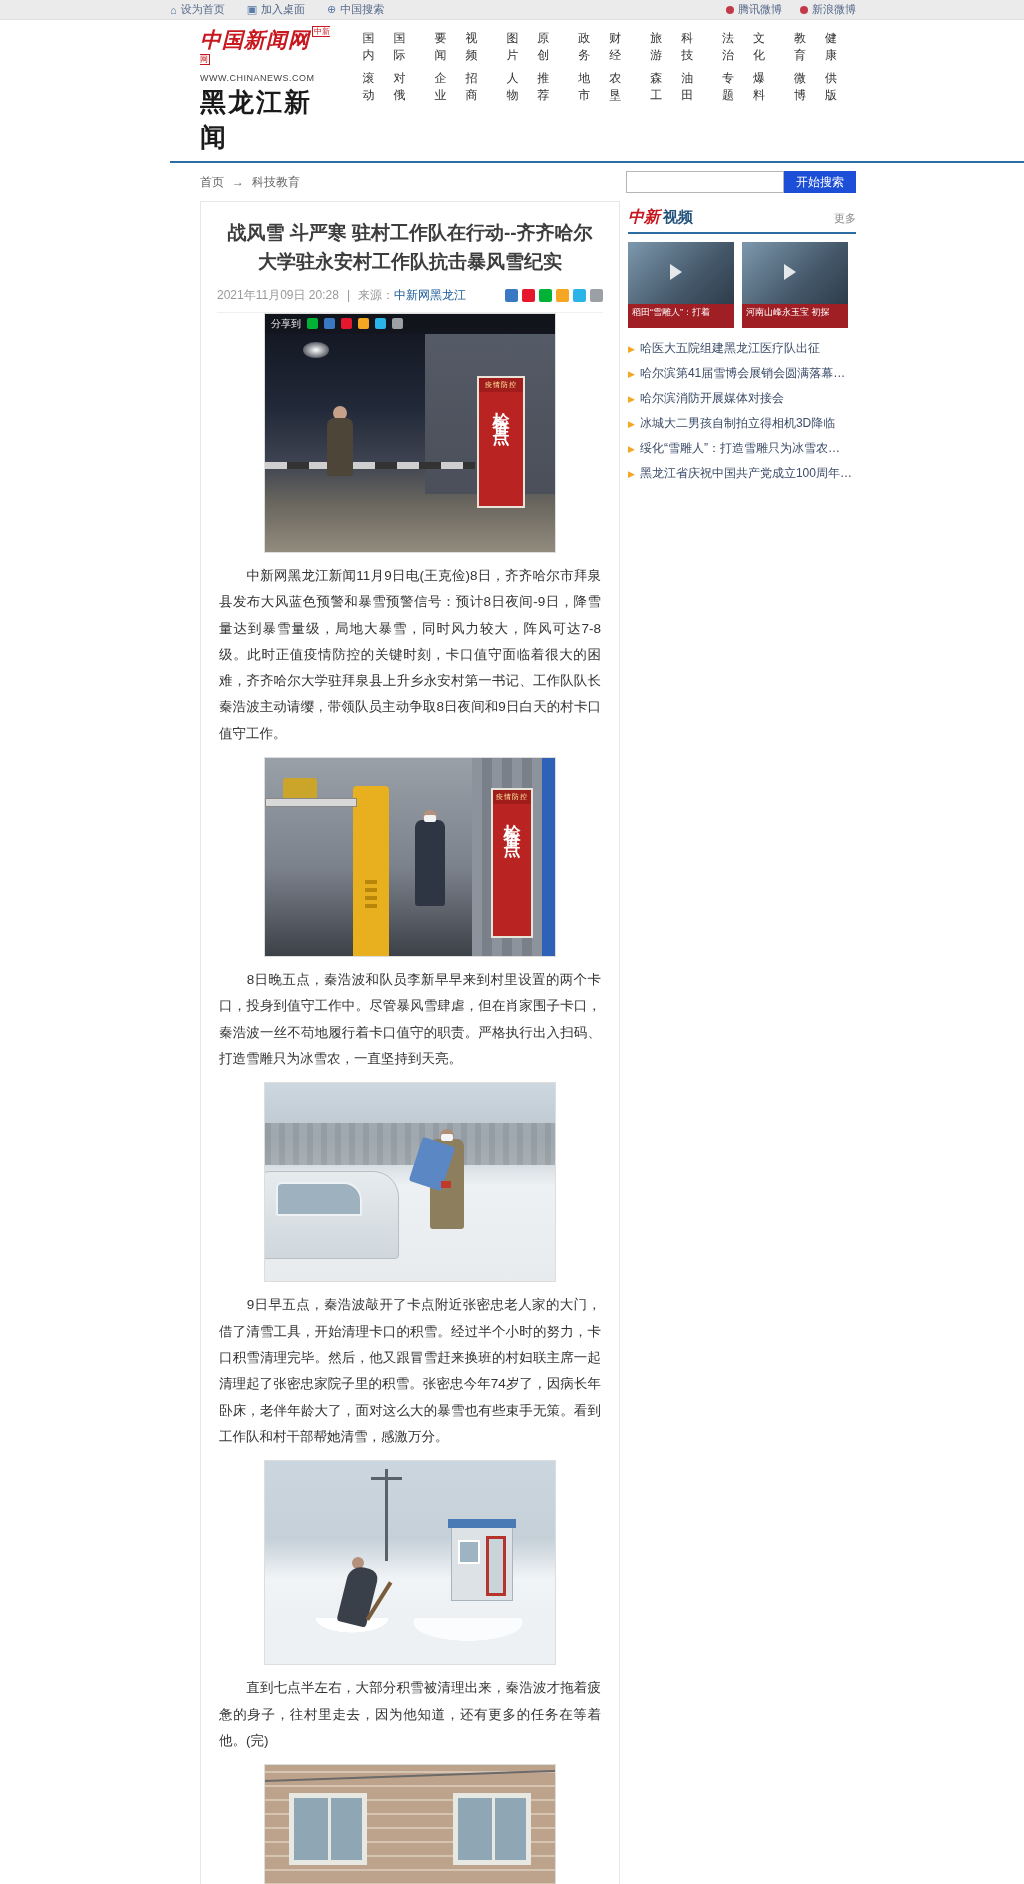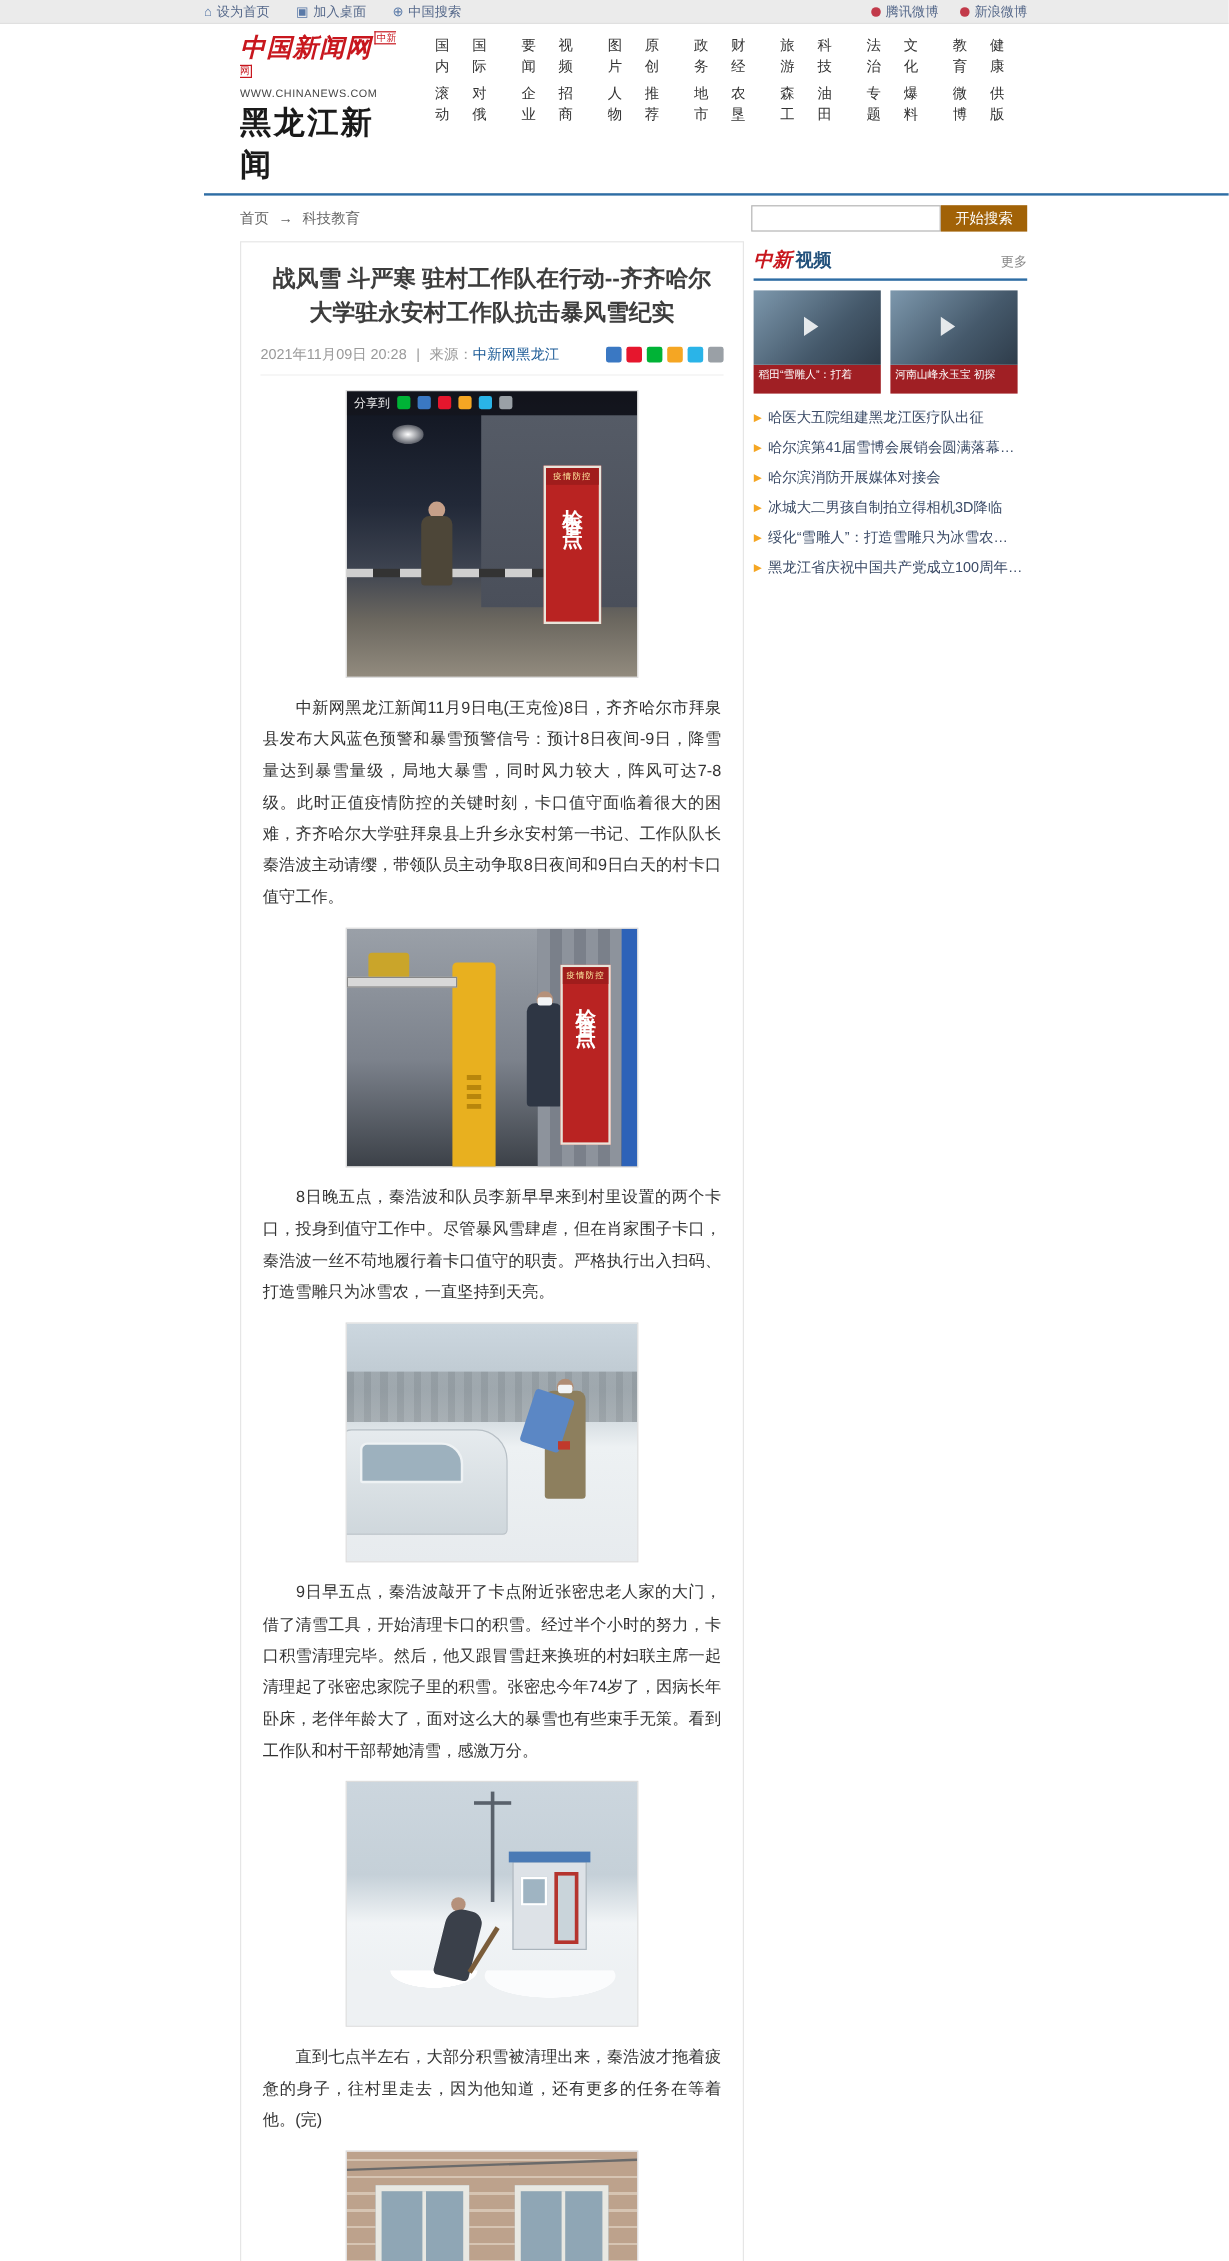--- a/index.html
+++ b/index.html
@@ -23,34 +23,34 @@
   .nav{display:flex;margin-left:28px;margin-top:4px;}
   .nav-col{display:flex;flex-direction:column;gap:6px;margin-right:11px;font-size:12px;color:#333;}
   .nav-col.g{margin-right:21px;}
   .blue-line{width:854px;margin:6px 0 0 170px;border-bottom:2px solid #2e6da4;}
   
   .crumbrow{width:686px;margin:8px 0 0 170px;display:flex;align-items:center;font-size:12px;color:#666;}
   .crumbrow .bc{margin-left:30px;display:flex;gap:8px;align-items:center;}
   .crumbrow .spacer{flex:1;}
   .search{display:flex;align-items:center;}
   .search input{width:158px;height:22px;border:1px solid #b5b5b5;font-size:12px;padding:0 5px;}
-  .search button{height:22px;background:#a16207;color:#fff;border:0;font-size:12px;padding:0 12px;cursor:pointer;}
+  .search button{height:22px;background:#1d4ed8;color:#fff;border:0;font-size:12px;padding:0 12px;cursor:pointer;}
   
   .main{width:686px;margin:8px 0 0 170px;display:flex;align-items:flex-start;}
   .article{width:420px;margin-left:30px;border:1px solid #e6e6e6;padding:14px 16px 16px;}
   .a-title{font-size:19px;font-weight:bold;color:#3d3d3d;text-align:center;line-height:1.55;padding:2px 6px 10px;}
   .a-meta{display:flex;align-items:center;font-size:12px;color:#999;border-bottom:1px solid #f0f0f0;padding-bottom:8px;}
   .a-meta .src{color:#1a5a96;}
   .a-meta .spacer{flex:1;}
   .shicon{width:13px;height:13px;border-radius:2px;display:inline-block;margin-left:4px;}
   .c1{background:#3a78c3;}.c2{background:#e6162d;}.c3{background:#00b336;}
   .c4{background:#f5a623;}.c5{background:#2ab4e8;}.c6{background:#9aa0a6;}
   .para{font-size:13.5px;line-height:1.95;color:#333;margin:10px 2px;text-align:justify;}
   
-  .photo{position:relative;width:244px;margin:12px auto;overflow:hidden;border:1px solid #ddd;}
+  .photo{position:relative;width:292px;margin:0 auto;overflow:hidden;border:1px solid #ddd;}
   .sharebar{position:absolute;top:0;left:0;right:0;height:20px;background:rgba(20,20,25,.55);display:flex;align-items:center;padding:0 6px;z-index:9;}
   .sharebar span{color:#eee;font-size:10px;margin-right:2px;}
   .sharebar .shicon{width:11px;height:11px;}
   .redsign{position:absolute;background:#b92322;border:2px solid #e8e4da;display:flex;flex-direction:column;align-items:center;z-index:5;}
   .redsign .rs-top{font-size:7px;color:#ffe9a0;background:#a01d1c;width:100%;text-align:center;padding:2px 0;letter-spacing:1px;}
   .redsign .rs-main{writing-mode:vertical-lr;color:#fff;font-weight:bold;font-size:17px;letter-spacing:8px;margin-top:6px;}
   .person{position:absolute;z-index:4;}
   .p-head{width:14px;height:14px;border-radius:50%;background:#c6a089;margin:0 auto;}
   .p-body{width:26px;height:58px;border-radius:7px 7px 3px 3px;margin-top:-2px;}
   #ph1{height:240px;background:linear-gradient(180deg,#10141f 0%,#222938 40%,#3d4350 62%,#6b675f 80%,#928b7e 100%);}

